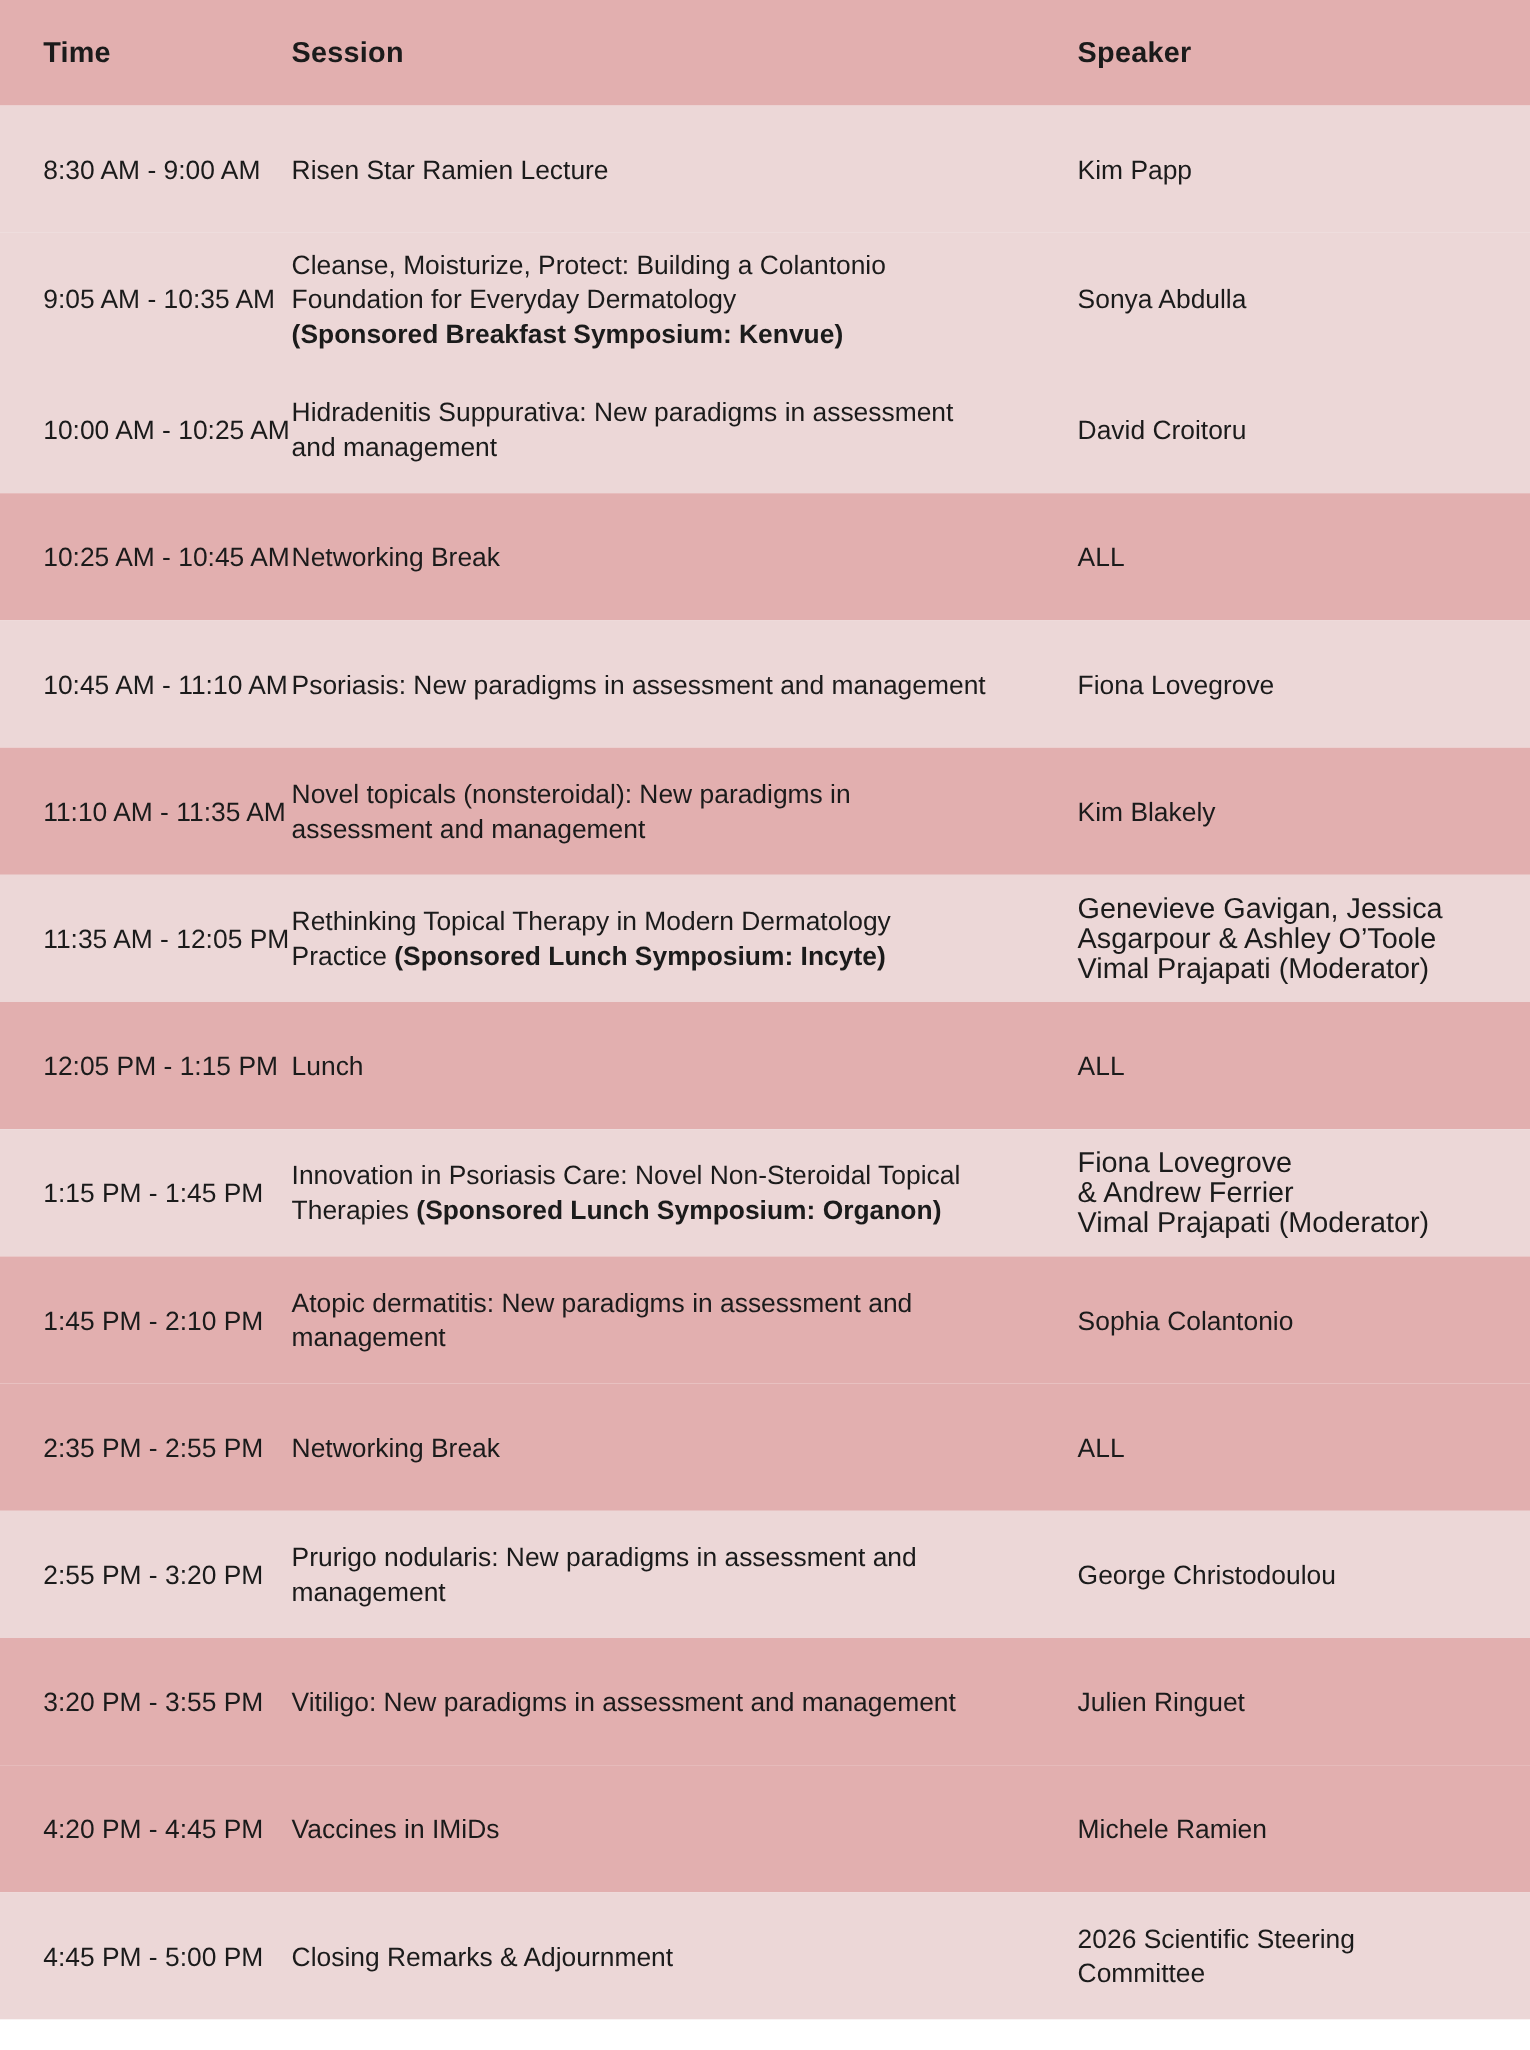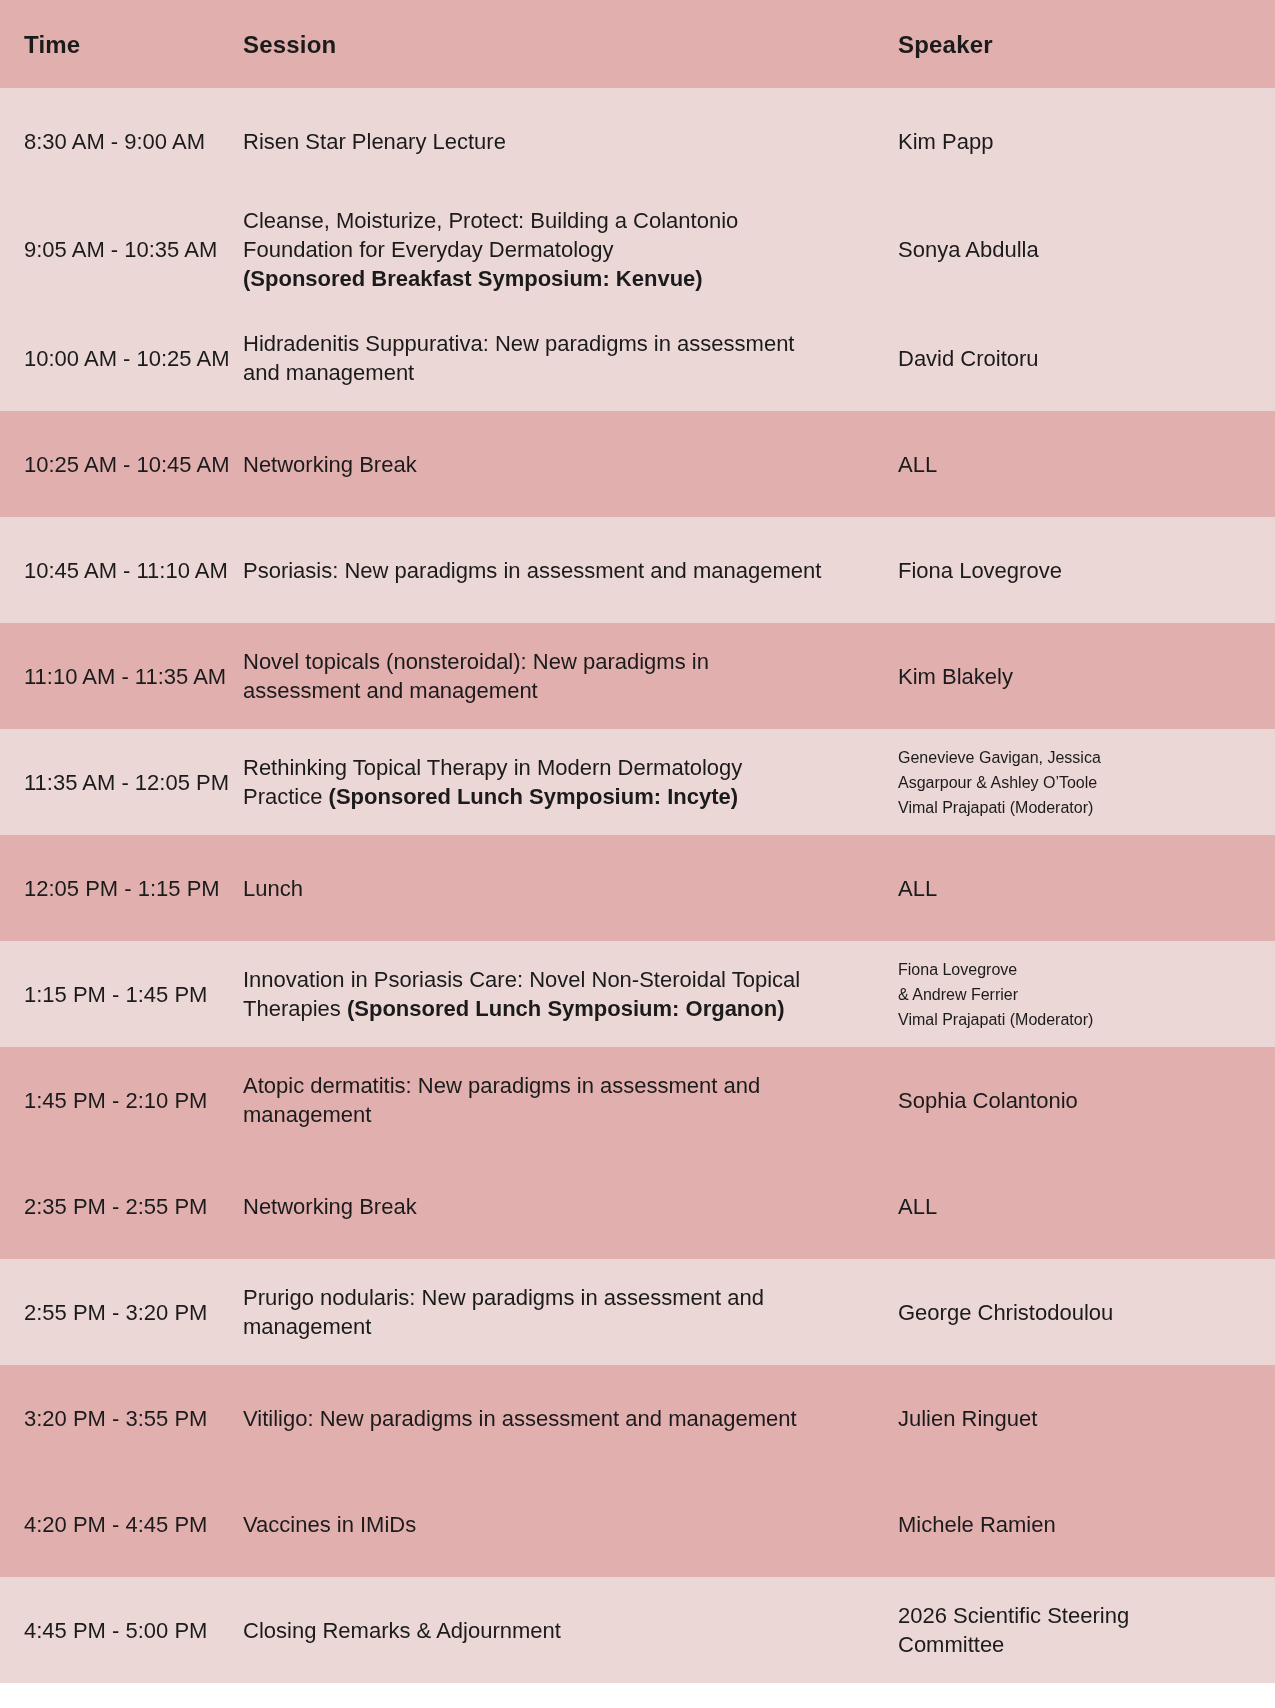--- a/index.html
+++ b/index.html
@@ -39,34 +39,34 @@
     font-weight: 700;
     letter-spacing: 0.2px;
   }
   tr.header-row { height: 88px; }
   tbody tr { height: 106px; }
 
   .row-dark  { background: var(--row-dark); }
   .row-light { background: var(--row-light); }
 
   .time-cell {
-    padding-left: 24px;
+    padding-left: 36px;
     white-space: nowrap;
   }
   .session-cell {
     white-space: pre-line;
   }
   .session-cell strong {
     font-weight: 700;
   }
   .speaker-cell {
     white-space: pre-line;
   }
   .speaker-small {
-    font-size: 16px;
+    font-size: 24px;
     line-height: 25px;
     margin-left: 28px;
   }
 </style>
 </head>
 <body>
 
 <table>
   <colgroup>
     <col class="col-time">
@@ -76,21 +76,21 @@
   <thead>
     <tr class="row-dark header-row">
       <th class="time-cell">Time</th>
       <th>Session</th>
       <th>Speaker</th>
     </tr>
   </thead>
   <tbody>
       <tr class="row-light">
         <td class="time-cell">8:30 AM - 9:00 AM</td>
-        <td class="session-cell"><span>Risen Star Plenary Lecture</span></td>
+        <td class="session-cell"><span>Risen Star Ramien Lecture</span></td>
         <td class="speaker-cell">Kim Papp</td>
       </tr>
       <tr class="row-light">
         <td class="time-cell">9:05 AM - 10:35 AM</td>
         <td class="session-cell"><span>Cleanse, Moisturize, Protect: Building a Colantonio
 Foundation for Everyday Dermatology
 </span><strong>(Sponsored Breakfast Symposium: Kenvue)</strong></td>
         <td class="speaker-cell">Sonya Abdulla</td>
       </tr>
       <tr class="row-light">

